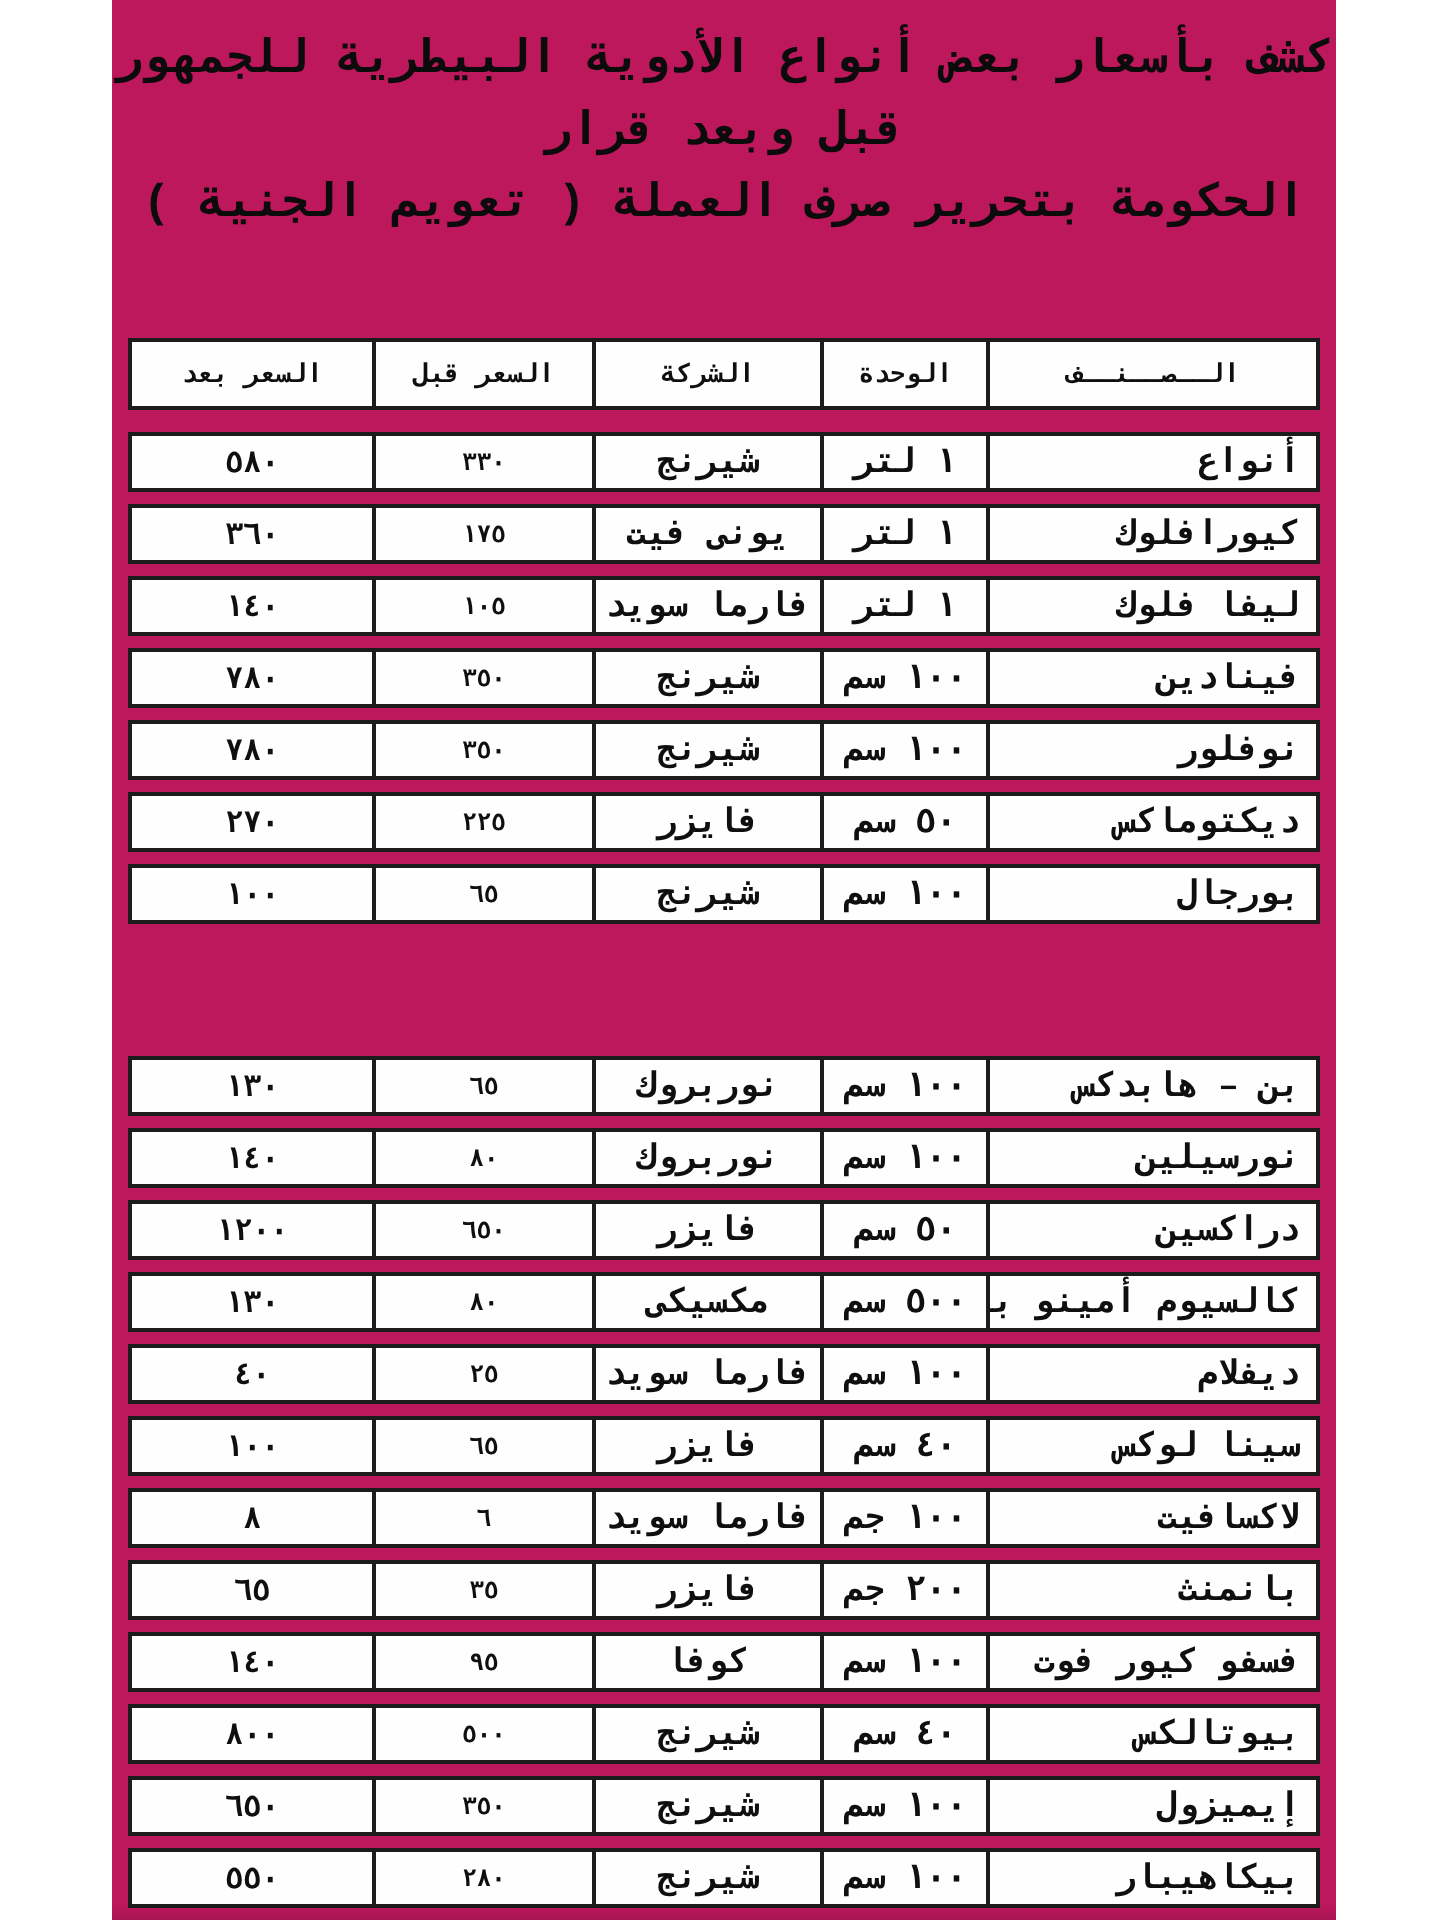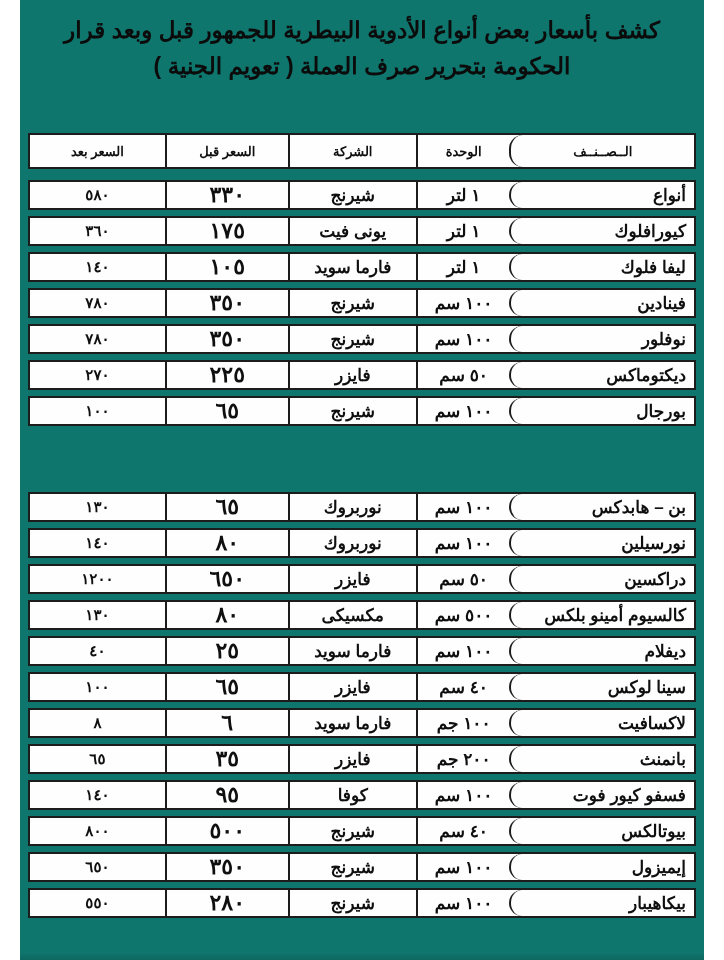--- a/index.html
+++ b/index.html
@@ -1,24 +1,24 @@
 <!DOCTYPE html>
 <html dir="rtl" lang="ar"><head>
 <meta charset="utf-8">
 <style>
   * { margin: 0; padding: 0; box-sizing: border-box; }
   html, body { background: #ffffff; }
   .page {
     position: relative;
-    width: 684px;
+    width: 612px;
     height: 960px;
     margin: 0 auto;
-    background: #0f766e;
+    background: #be185d;
     overflow: hidden;
-    font-family: Liberation Sans, sans-serif;
+    font-family: Liberation Mono, monospace;
     color: #0f0f0f;
     direction: rtl;
   }
   .title-block {
     padding-top: 12px;
     text-align: center;
     font-weight: bold;
     font-size: 23px;
     line-height: 36px;
     color: #0b0b0b;
@@ -40,24 +40,24 @@
   .cell {
     display: flex;
     align-items: center;
     justify-content: center;
     font-weight: bold;
     font-size: 17px;
     overflow: hidden;
     white-space: nowrap;
   }
   .cell:not(:last-child) { border-left: 2px solid #1c1c1c; }
-  .c-item    { width: 27.8%; justify-content: flex-start; padding-right: 8px; border-radius: 14px; }
+  .c-item    { width: 27.8%; justify-content: flex-start; padding-right: 8px; }
   .c-unit    { width: 14.1%; }
   .c-company { width: 19.3%; text-align: center; }
-  .c-before  { width: 18.5%; font-size: 22px; }
+  .c-before  { width: 18.5%; font-size: 12px; }
   .c-after   { flex: 1; font-size: 15px; }
   .header-row .cell { font-size: 13px; justify-content: center; padding: 0; }
   .section-gap { height: 60px; }
   .scan-bottom-edge {
     position: absolute;
     left: 0; right: 0; bottom: 0;
     height: 7px;
     background: linear-gradient(to bottom, rgba(0,0,0,0.02), rgba(0,0,0,0.12));
   }
 </style>

